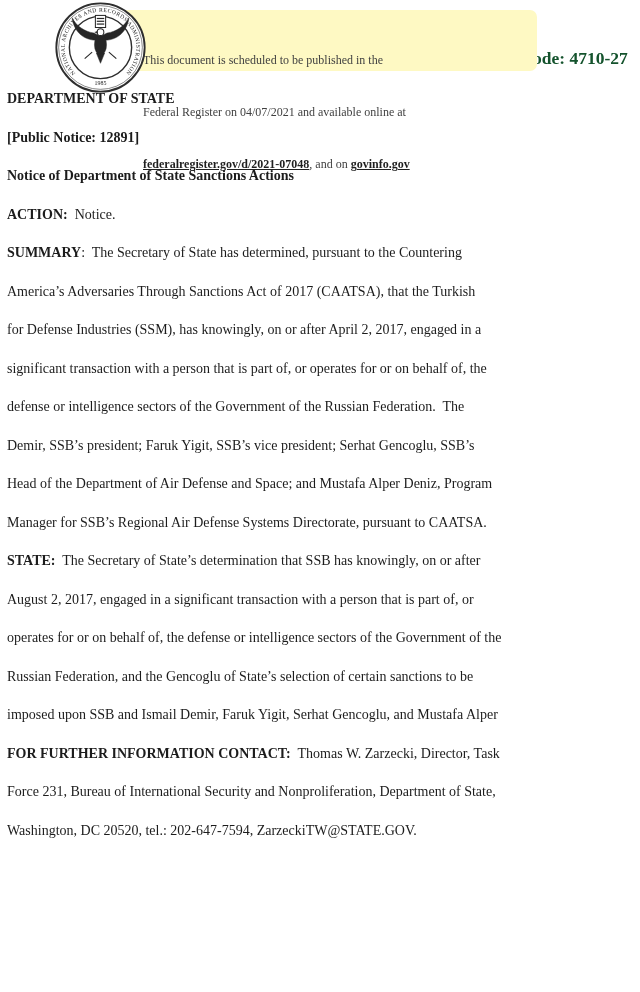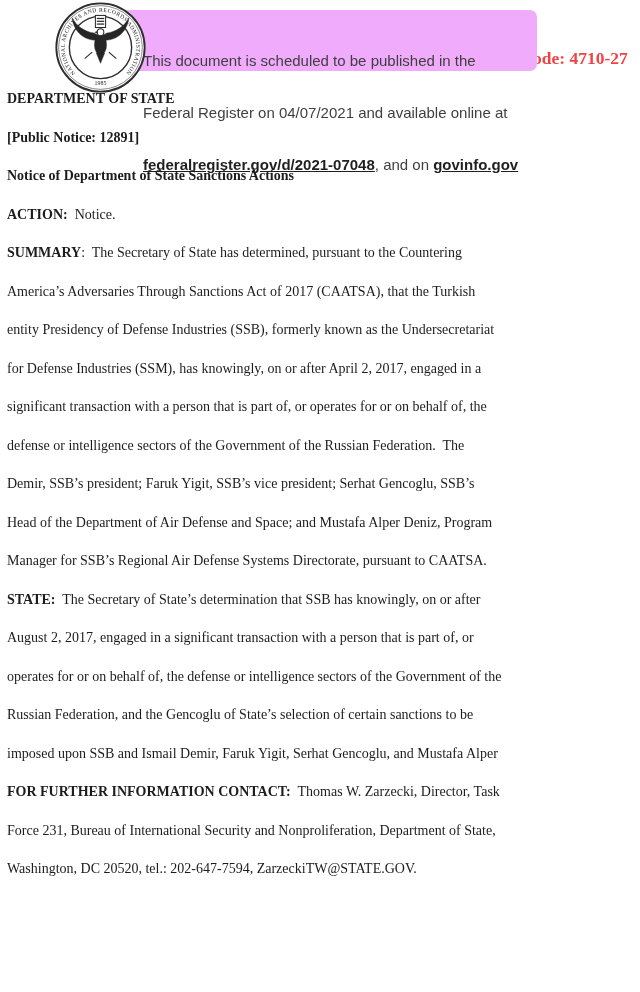--- a/index.html
+++ b/index.html
@@ -10,43 +10,43 @@
     font-family: "Liberation Serif", serif;
   }
   .page { position: relative; width: 640px; height: 992px; background: #fff; }
 
   
   .header { position: relative; height: 80px; }
 
   .banner {
     position: absolute; left: 113px; top: 10px;
     width: 424px; height: 61px;
-    background: #f0abfc;
+    background: #fef9c3;
     border-radius: 7px;
     box-sizing: border-box;
     padding: 7px 0 0 30px;
-    font-family: Liberation Sans, sans-serif;
-    font-size: 15px; line-height: 17.4px;
+    font-family: Liberation Serif, serif;
+    font-size: 12px; line-height: 17.4px;
     color: #3f3f3f;
     z-index: 2;
     white-space: pre;
   }
   .banner a {
     color: #1f1f1f; font-weight: bold; text-decoration: underline; cursor: pointer;
   }
 
   .seal {
     position: absolute; left: 54px; top: 1px;
     width: 93px; height: 93px; z-index: 3;
   }
 
   .billing {
     position: absolute; left: 533px; top: 48px;
     font-family: "Liberation Serif", serif;
-    font-weight: bold; font-size: 17.5px; color: #ef4444;
+    font-weight: bold; font-size: 17.5px; color: #14532d;
     white-space: pre; z-index: 1;
   }
 
   
   .doc {
     padding-left: 7px; padding-right: 4px;
     font-size: 14px; line-height: 38.5px;
     color: #1c1c1c;
   }
   .line { white-space: pre; height: 38.5px; }
@@ -93,21 +93,20 @@
     </svg>
   </div>
 
   <div class="doc">
     <div class="line"><span class="b">DEPARTMENT OF STATE</span><span></span></div>
     <div class="line"><span class="b">[Public Notice: 12891]</span><span></span></div>
     <div class="line"><span class="b">Notice of Department of State Sanctions Actions</span><span></span></div>
     <div class="line"><span class="b">ACTION:</span><span>  Notice.</span></div>
     <div class="line"><span class="b">SUMMARY</span><span>:  The Secretary of State has determined, pursuant to the Countering</span></div>
     <div class="line"><span class="b"></span><span>America’s Adversaries Through Sanctions Act of 2017 (CAATSA), that the Turkish</span></div>
-    <div class="line"><span class="b"></span><span>entity Presidency of Defense Industries (SSB), formerly known as the Undersecretariat</span></div>
     <div class="line"><span class="b"></span><span>for Defense Industries (SSM), has knowingly, on or after April 2, 2017, engaged in a</span></div>
     <div class="line"><span class="b"></span><span>significant transaction with a person that is part of, or operates for or on behalf of, the</span></div>
     <div class="line"><span class="b"></span><span>defense or intelligence sectors of the Government of the Russian Federation.  The</span></div>
     <div class="line"><span class="b"></span><span>Demir, SSB’s president; Faruk Yigit, SSB’s vice president; Serhat Gencoglu, SSB’s</span></div>
     <div class="line"><span class="b"></span><span>Head of the Department of Air Defense and Space; and Mustafa Alper Deniz, Program</span></div>
     <div class="line"><span class="b"></span><span>Manager for SSB’s Regional Air Defense Systems Directorate, pursuant to CAATSA.</span></div>
     <div class="line"><span class="b">STATE:</span><span>  The Secretary of State’s determination that SSB has knowingly, on or after</span></div>
     <div class="line"><span class="b"></span><span>August 2, 2017, engaged in a significant transaction with a person that is part of, or</span></div>
     <div class="line"><span class="b"></span><span>operates for or on behalf of, the defense or intelligence sectors of the Government of the</span></div>
     <div class="line"><span class="b"></span><span>Russian Federation, and the Gencoglu of State’s selection of certain sanctions to be</span></div>

